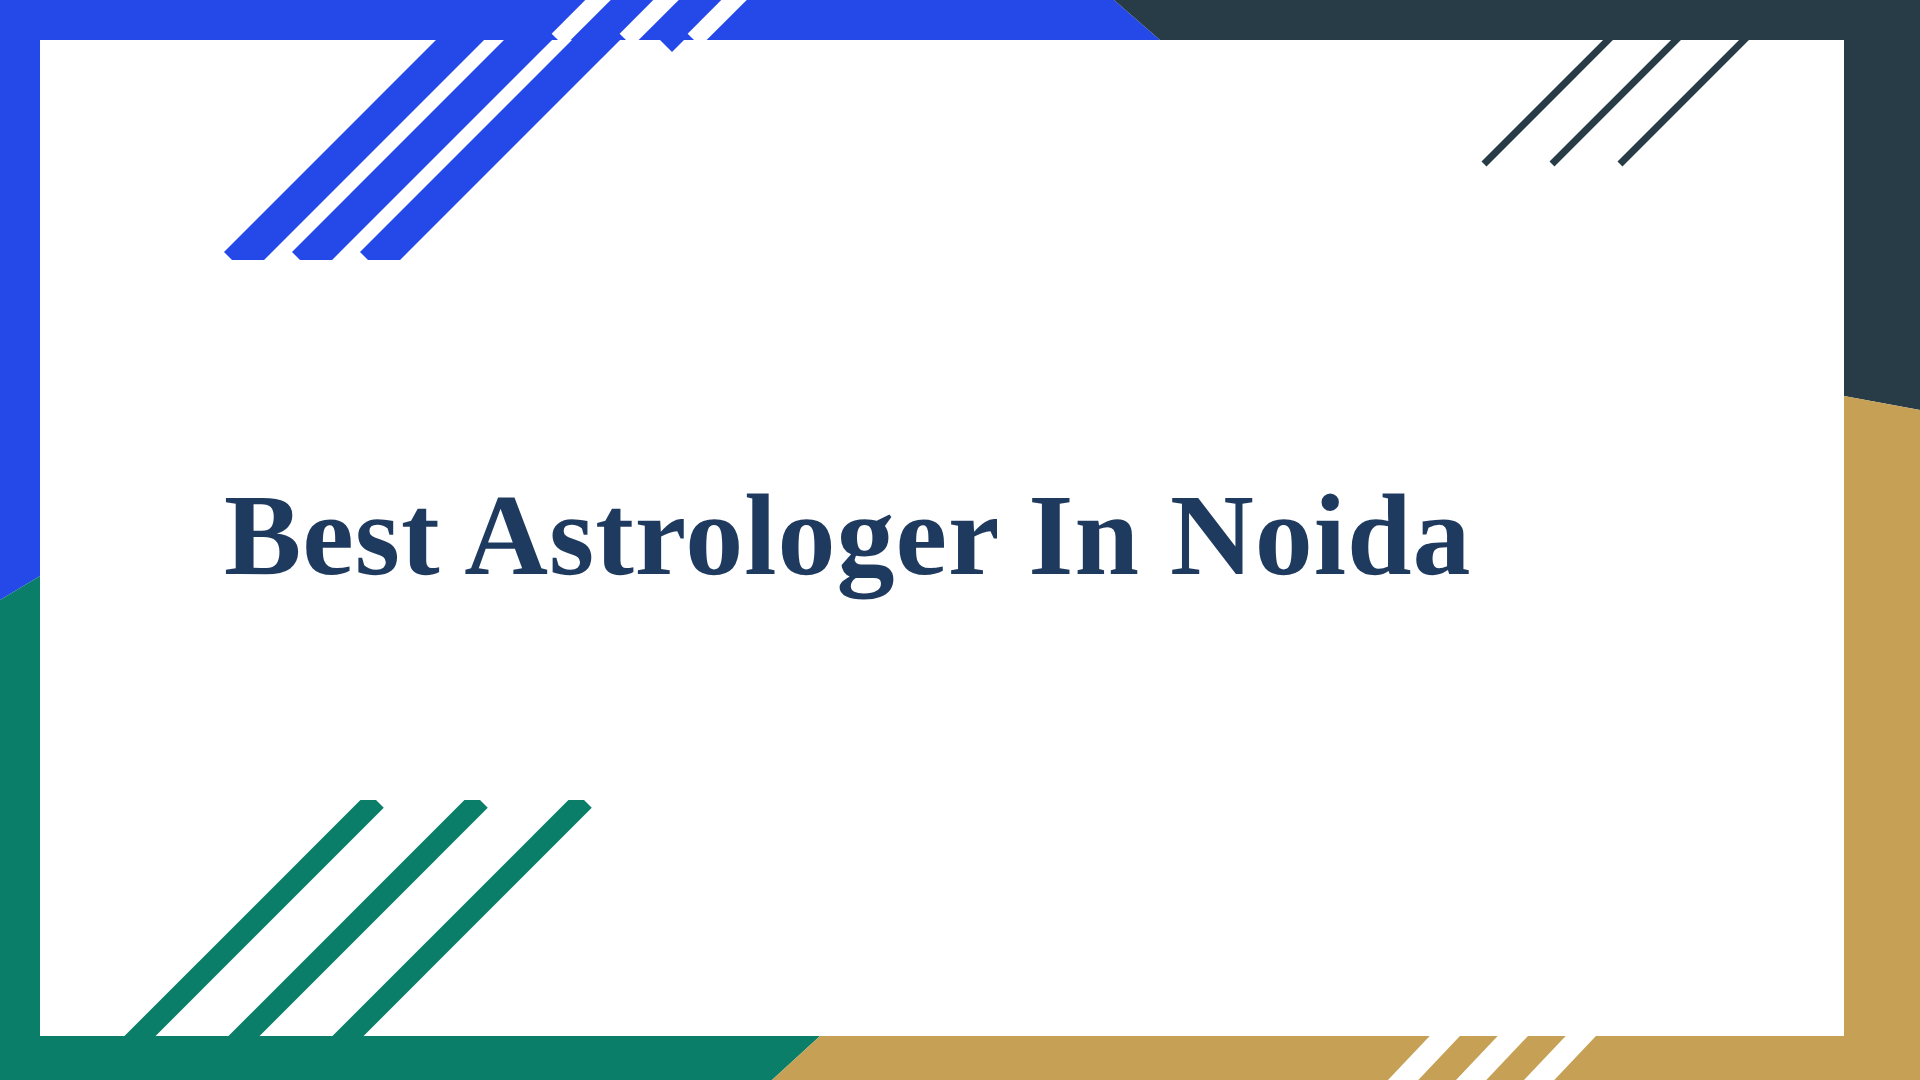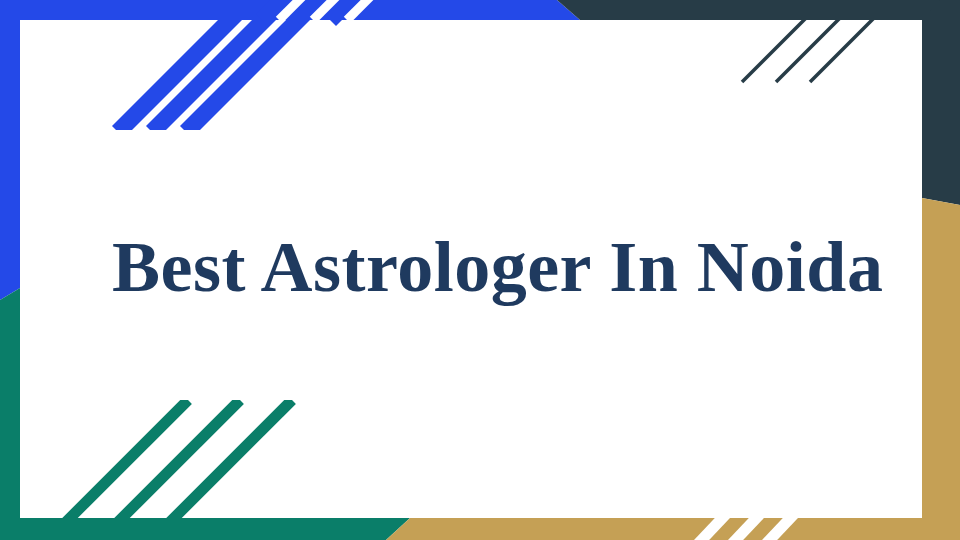--- a/index.html
+++ b/index.html
@@ -32,21 +32,21 @@
     width: 960px;
     height: 540px;
     display: flex;
     align-items: center;
     justify-content: flex-start;
   }
   #slide-title {
     margin: 0;
     padding: 0 0 0 112px;
     font-family: "Liberation Serif", "DejaVu Serif", serif;
-    font-size: 72px;
+    font-size: 58px;
     font-weight: 700;
     line-height: 1.1;
     letter-spacing: 0.5px;
     color: #1F3A5F;
     white-space: nowrap;
     transform: translateY(-2px);
   }
 </style>
 </head>
 <body>

